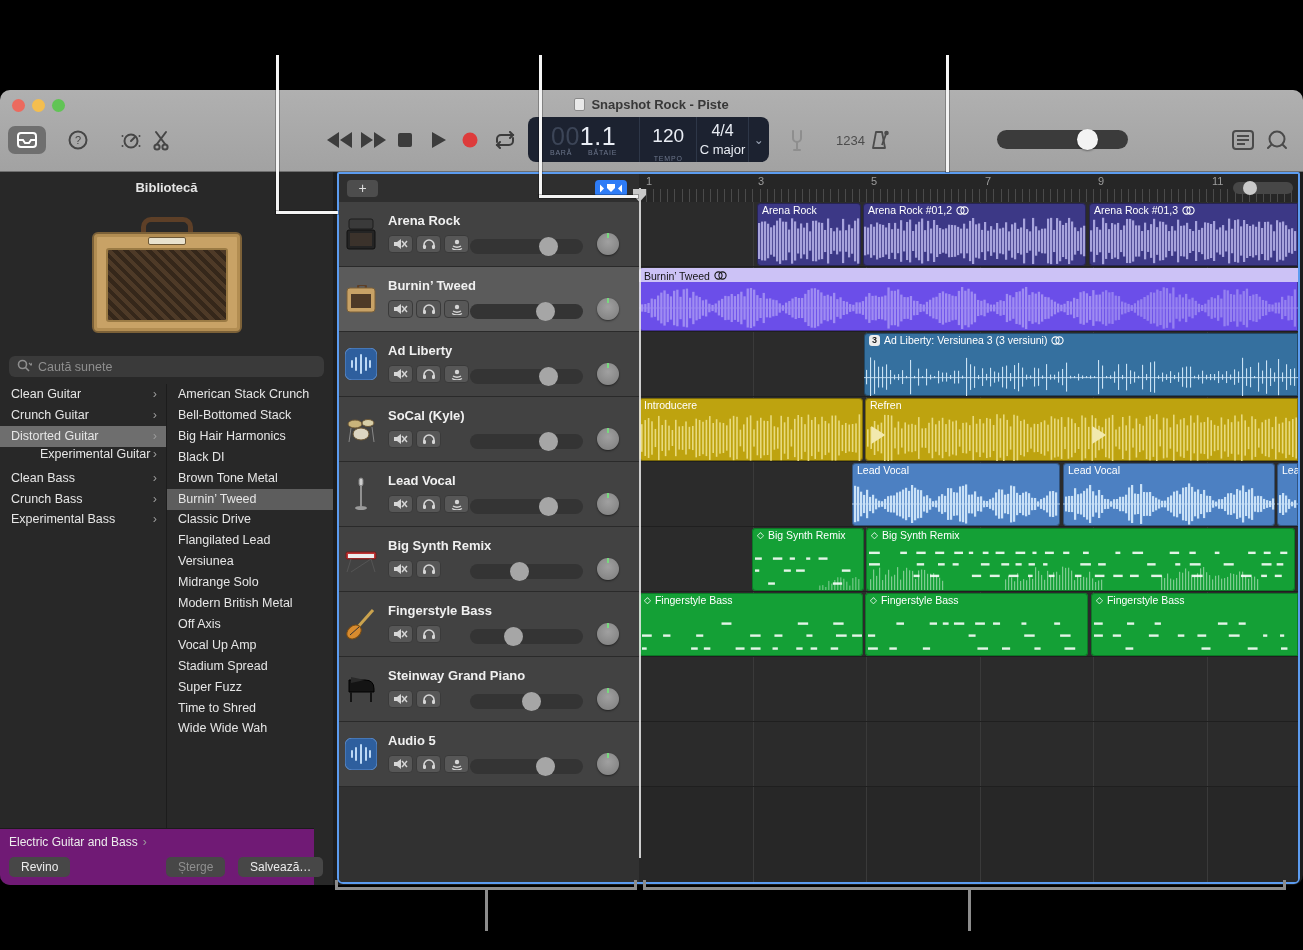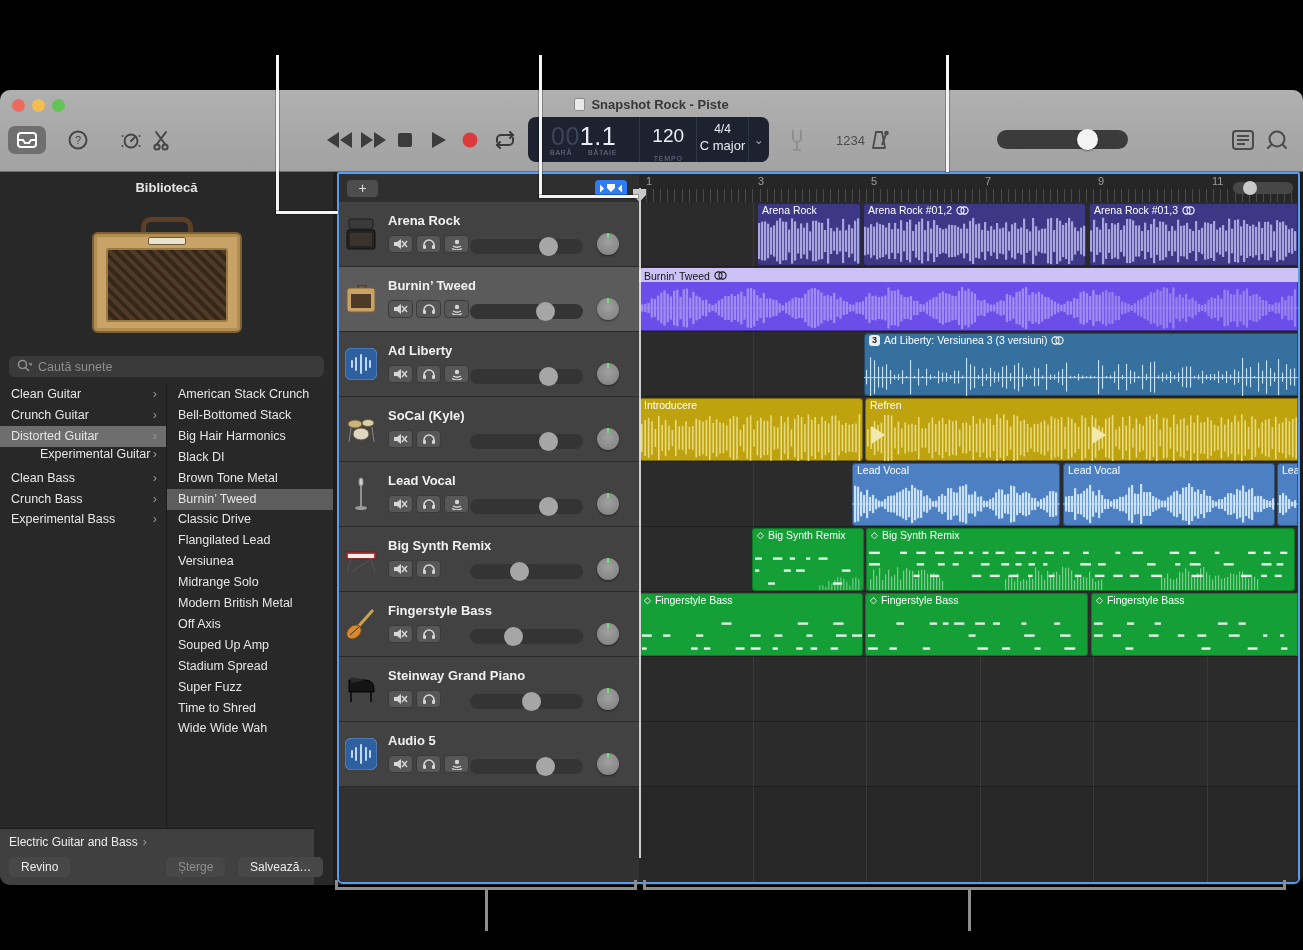--- a/index.html
+++ b/index.html
@@ -46,21 +46,21 @@
   #amp .handle{position:absolute;left:49px;top:-1px;width:52px;height:16px;border:5px solid #5d3f27;border-bottom:none;border-radius:10px 10px 0 0;}
   #amp .plate{position:absolute;left:56px;top:19px;width:38px;height:8px;background:#e8e2cf;border:1px solid #6d5836;border-radius:2px;}
   #search{position:absolute;left:9px;top:184px;width:315px;height:21px;background:#3a3a3a;border-radius:6px;
     color:#8e8e8e;font-size:12.5px;display:flex;align-items:center;padding:0 8px;gap:6px;}
   #lib-lists{position:absolute;left:0;top:212px;width:333px;height:444px;font-size:12.5px;}
   #col-div{position:absolute;left:166px;top:212px;width:1px;height:444px;background:#1c1c1c;}
   .lib-row{position:absolute;height:21px;line-height:21px;padding-left:11px;white-space:nowrap;overflow:hidden;width:100%;}
   .lib-row .chev{position:absolute;right:9px;color:#9b9b9b;}
   .lib-row.sel-cat{background:#6e6e6e;}
   .lib-row.sel-pre{background:#5d5d5d;}
-  #lib-bottom{position:absolute;left:0;top:656px;width:314px;height:57px;border-top:1px solid #1b1b1b;background:#404040;}
+  #lib-bottom{position:absolute;left:0;top:656px;width:314px;height:57px;border-top:1px solid #1b1b1b;background:#701a75;}
   #breadcrumb{position:absolute;left:9px;top:6px;font-size:12px;color:#ececec;}
   #breadcrumb .chev{color:#9b9b9b;margin-left:5px;}
   .lib-btn2{position:absolute;top:28px;height:20px;border-radius:5px;background:#474747;color:#ececec;
     font-size:12px;text-align:center;line-height:20px;padding:0 12px;}
 
   
   #tracks-area{position:absolute;left:337px;top:82px;width:963px;height:712px;background:#2b2b2b;
     border:2px solid #5c9cf0;border-radius:2px 2px 6px 6px;overflow:hidden;}
   #thead-bar{position:absolute;left:0;top:0;width:300px;height:28px;background:#2f2f2f;}
   #add-track{position:absolute;left:8px;top:6px;width:31px;height:17px;background:#4d4d4d;border-radius:4px;
@@ -199,21 +199,21 @@
         <div style="display:flex;justify-content:space-around;padding:0 14px;">
           <span class="lcd-lbl">BARĂ</span>
           <span class="lcd-lbl">BĂTAIE</span>
         </div>
       </div>
       <div class="sec" style="width:62px;text-align:center;padding-top:8px;">
         <div style="font-size:19px;">120</div>
         <span class="lcd-lbl">TEMPO</span>
       </div>
       <div class="sec" style="width:56px;text-align:center;padding-top:5px;">
-        <div style="font-size:12px;">4/4</div>
+        <div style="font-size:16px;">4/4</div>
         <div style="font-size:13px;margin-top:2px;">C major</div>
       </div>
       <div class="lcd-chev">⌄</div>
     </div>
 
     <div class="abs" style="left:789px;top:40px;">
       <svg width="16" height="21" viewBox="0 0 16 21" fill="none" stroke="#8e8e8e" stroke-width="2" stroke-linecap="round">
           <path d="M4 1v7a4 4 0 0 0 8 0V1"></path>
           <line x1="8" y1="12" x2="8" y2="19"></line>
           <line x1="5" y1="20" x2="11" y2="20"></line>
@@ -282,21 +282,21 @@
           <div class="lib-row" style="top: 41.8px;"><span>Big Hair Harmonics</span></div>
           <div class="lib-row" style="top: 62.7px;"><span>Black DI</span></div>
           <div class="lib-row" style="top: 83.6px;"><span>Brown Tone Metal</span></div>
           <div class="lib-row sel-pre" style="top: 104.5px;"><span>Burnin’ Tweed</span></div>
           <div class="lib-row" style="top: 125.4px;"><span>Classic Drive</span></div>
           <div class="lib-row" style="top: 146.3px;"><span>Flangilated Lead</span></div>
           <div class="lib-row" style="top: 167.2px;"><span>Versiunea</span></div>
           <div class="lib-row" style="top: 188.1px;"><span>Midrange Solo</span></div>
           <div class="lib-row" style="top: 209px;"><span>Modern British Metal</span></div>
           <div class="lib-row" style="top: 229.9px;"><span>Off Axis</span></div>
-          <div class="lib-row" style="top: 250.8px;"><span>Souped Up Amp</span></div>
+          <div class="lib-row" style="top: 250.8px;"><span>Vocal Up Amp</span></div>
           <div class="lib-row" style="top: 271.7px;"><span>Stadium Spread</span></div>
           <div class="lib-row" style="top: 292.6px;"><span>Super Fuzz</span></div>
           <div class="lib-row" style="top: 313.5px;"><span>Time to Shred</span></div>
           <div class="lib-row" style="top: 334.4px;"><span>Wide Wide Wah</span></div>
         </div>
     </div>
     <div id="col-div"></div>
     <div id="lib-bottom">
       <div id="breadcrumb"><span>Electric Guitar and Bass</span><span class="chev">›</span></div>
       <div class="lib-btn2" style="left:9px;">Revino</div>

